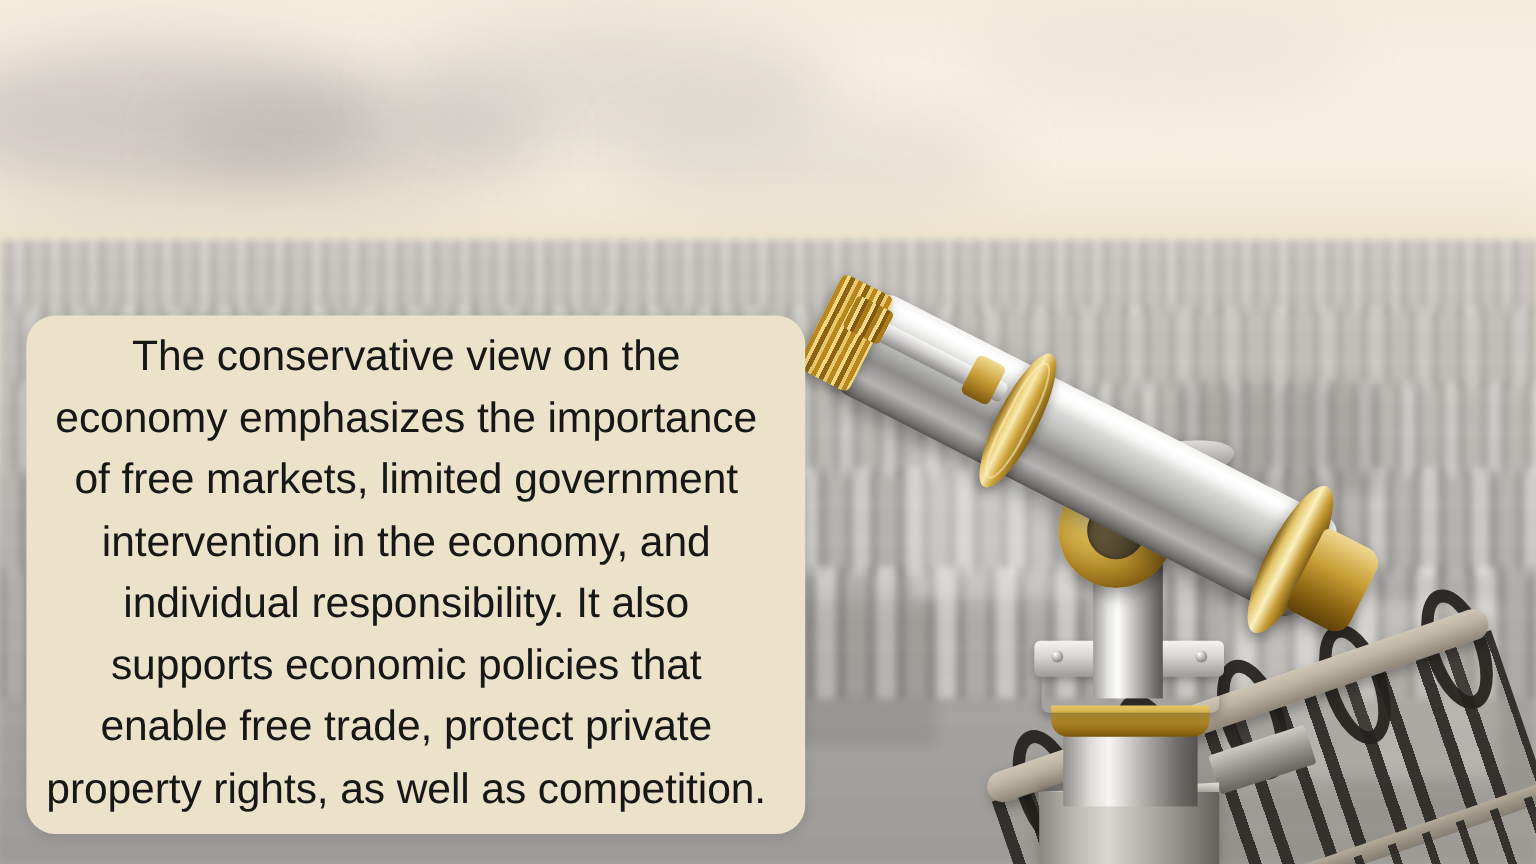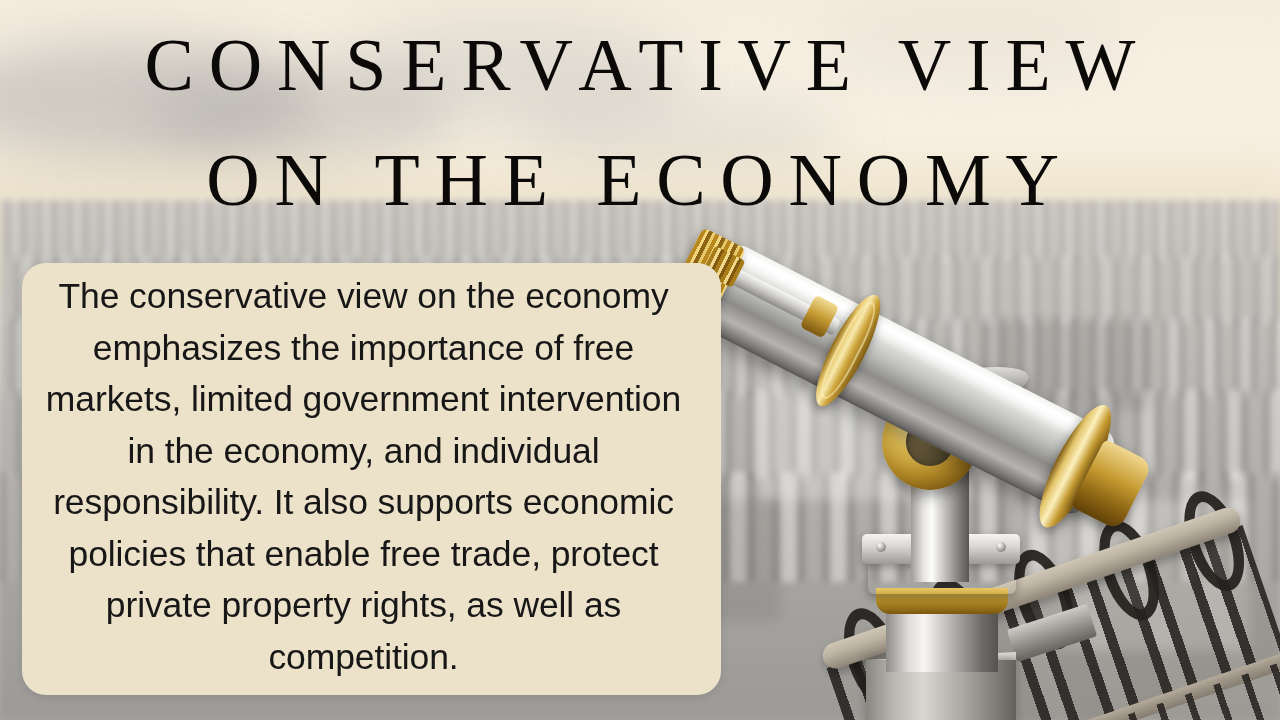--- a/index.html
+++ b/index.html
@@ -352,21 +352,21 @@
     letter-spacing:.20em;
     text-indent:.20em;
     font-weight:400;
     white-space:pre-line;
   }
 
   
   .card {
     position:absolute;
     left:22px; top:263px;
-    width:699px; height:432px;
+    width:649px; height:432px;
     background:#ece1c9;
     border-radius:24px;
     box-shadow:0 2px 10px rgba(0,0,0,.10);
     display:flex;
     align-items:center;
     justify-content:center;
     padding:6px 32px 10px 16px;
   }
   .card-text {
     font-family:"Liberation Sans", "DejaVu Sans", sans-serif;
@@ -451,20 +451,18 @@
       </div>
 
       <div class="finder-wrap">
         <div class="finder"></div>
         <div class="finder-eye"></div>
         <div class="finder-clamp"></div>
       </div>
     </div>
   </div>
 
-  <h1 class="title">CONSERVATIVE VIEW
-ON THE ECONOMY</h1>
 
   <div class="card">
     <p class="card-text">The conservative view on the economy emphasizes the importance of free markets, limited government intervention in the economy, and individual responsibility. It also supports economic policies that enable free trade, protect private property rights, as well as competition.</p>
   </div>
 
 </div>
 
 </body></html>

